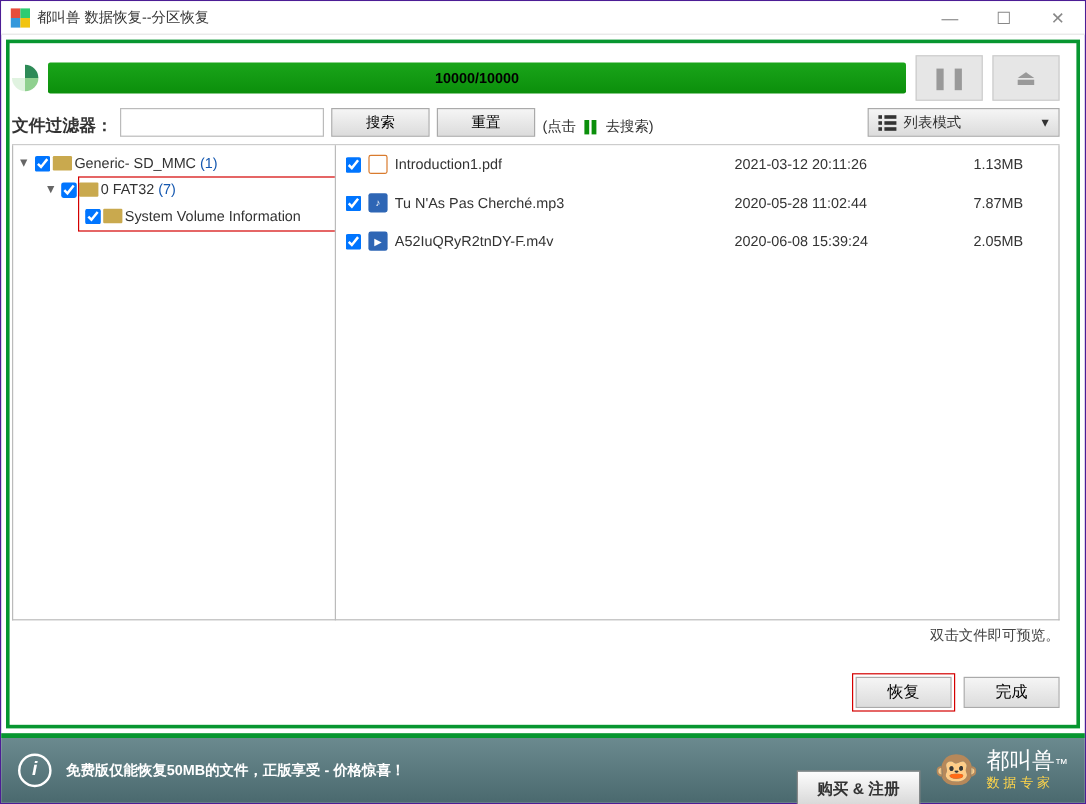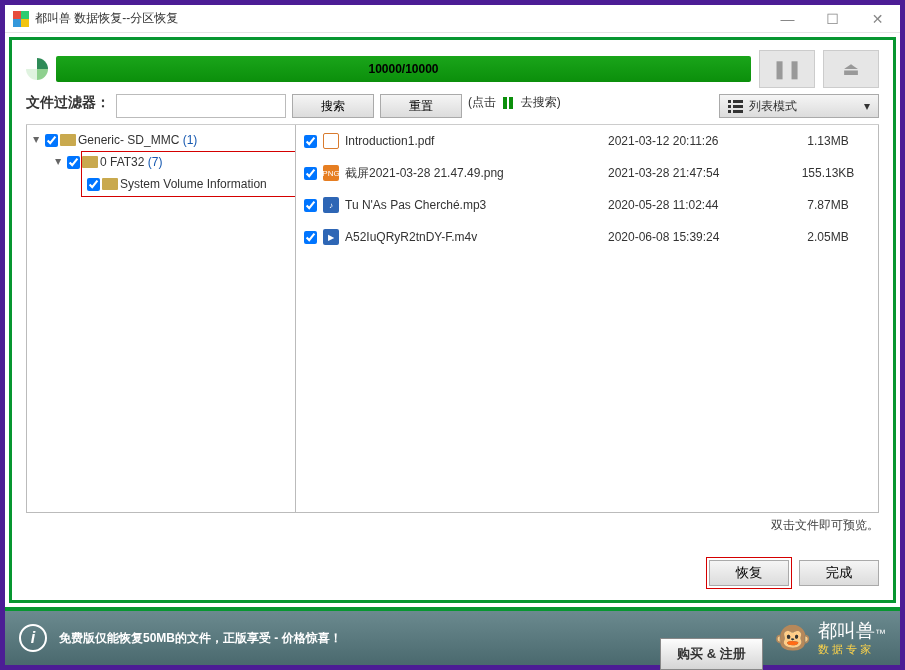--- a/index.html
+++ b/index.html
@@ -1,30 +1,30 @@
 <!DOCTYPE html>
 <html><head>
 <meta charset="utf-8">
 <style>
   * { box-sizing: border-box; margin: 0; padding: 0; }
   body { font-family: "Microsoft YaHei", sans-serif; font-size: 12px; background: #fff; color: #333; }
-  .window { width: 905px; height: 670px; border: 5px solid #4c1d95; display: flex; flex-direction: column; }
+  .window { width: 905px; height: 670px; border: 1px solid #4c1d95; display: flex; flex-direction: column; }
   .titlebar { height: 28px; background: #fff; display: flex; align-items: center; padding: 0 0 0 8px; border-bottom: 1px solid #e5e5e5; }
   .titlebar .app-icon { width: 16px; height: 16px; margin-right: 6px; display: flex; flex-wrap: wrap; }
   .app-icon span { width: 8px; height: 8px; }
   .app-icon .r { background:#e74c3c;} .app-icon .g{background:#2ecc71;} .app-icon .b{background:#3498db;} .app-icon .y{background:#f1c40f;}
   .win-controls { margin-left: auto; display: flex; }
   .win-controls .wc { width: 45px; height: 28px; display: flex; align-items: center; justify-content: center; color: #888; font-size: 14px; }
-  .green-frame { margin: 4px; border: 3px solid #079630; flex: 1; display: flex; flex-direction: column; background: #fff; padding: 10px 14px 14px 14px; }
+  .green-frame { margin: 4px; border: 3px solid #079630; flex: 1; display: flex; flex-direction: column; background: #fff; padding: 10px 14px 14px 2px; }
   .progress-row { display: flex; align-items: center; gap: 8px; margin-bottom: 6px; }
   .spinner { width: 22px; height: 22px; border-radius: 50%; background: conic-gradient(#2e8b57 0 25%, #8fd08f 0 50%, #e0f3e0 0 75%, #fff 0);}
   .progress-bar { flex: 1; height: 26px; background: linear-gradient(#1aa51a,#0b8f0b); display: flex; align-items: center; justify-content: center; font-weight: bold; color: #000; border-radius: 2px; }
   .side-btn { width: 56px; height: 38px; background: #e6e6e6; border: 1px solid #ccc; display: flex; align-items: center; justify-content: center; color: #999; font-size: 18px; }
   .status-row { display: flex; justify-content: space-between; align-items: center; margin-bottom: 8px; }
-  .filter-row { display: flex; align-items: flex-start; gap: 6px; margin-bottom: 6px; }
+  .filter-row { display: flex; align-items: flex-end; gap: 6px; margin-bottom: 6px; }
   .filter-row .lbl { font-weight: bold; font-size: 14px; }
   .filter-row input[type=text] { width: 170px; height: 24px; border: 1px solid #bbb; padding: 0 4px; }
   .gbtn { height: 24px; padding: 0 28px; background: linear-gradient(#f5f5f5,#dcdcdc); border: 1px solid #aaa; font-size: 12px; }
   .pause-bars { display: inline-flex; gap: 2px; margin: 0 4px; vertical-align: middle; }
   .pause-bars span { width: 4px; height: 12px; background: #0b8f0b; }
   .view-select { margin-left: auto; display: flex; align-items: center; border: 1px solid #aaa; background: linear-gradient(#f5f5f5,#dcdcdc); height: 24px; width: 160px; padding: 0 8px; }
   .view-select .vlabel { flex:1; }
   .main-split { flex: 1; display: flex; gap: 0; border-top: 1px solid #ccc; }
   .tree-pane { width: 270px; border: 1px solid #bbb; border-top: none; padding: 4px 0 4px 4px; position: relative; overflow: hidden; }
   .red-box { position: absolute; border: 1px solid #d40000; }
@@ -158,29 +158,20 @@
                 <input type="checkbox" class="cb" checked="" style="">
                 <span class="ficon fi-pdf"></span>
                 <span>Introduction1.pdf</span>
               </div>
               <div class="fdate">2021-03-12 20:11:26</div>
               <div class="fsize">1.13MB</div>
             </div>
             <div class="frow">
               <div class="fname">
                 <input type="checkbox" class="cb" checked="" style="">
-                <span class="ficon fi-png">PNG</span>
-                <span>截屏2021-03-28 21.47.49.png</span>
-              </div>
-              <div class="fdate">2021-03-28 21:47:54</div>
-              <div class="fsize">155.13KB</div>
-            </div>
-            <div class="frow">
-              <div class="fname">
-                <input type="checkbox" class="cb" checked="" style="">
                 <span class="ficon fi-mp3">♪</span>
                 <span>Tu N'As Pas Cherché.mp3</span>
               </div>
               <div class="fdate">2020-05-28 11:02:44</div>
               <div class="fsize">7.87MB</div>
             </div>
             <div class="frow">
               <div class="fname">
                 <input type="checkbox" class="cb" checked="" style="">
                 <span class="ficon fi-m4v">▶</span>

